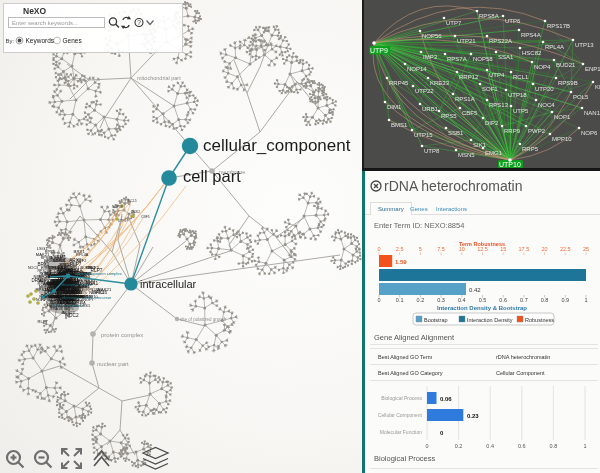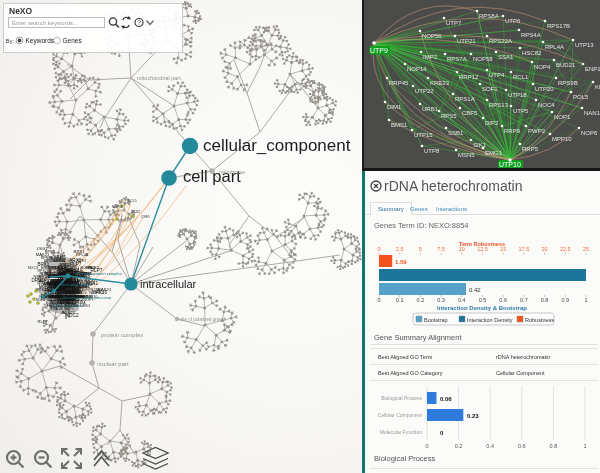--- a/index.html
+++ b/index.html
@@ -1,19 +1,19 @@
 <!DOCTYPE html>
 <html><head><meta charset="utf-8">
 <style>
 *{margin:0;padding:0;box-sizing:border-box}
 body{width:600px;height:473px;overflow:hidden;font-family:"Liberation Sans",sans-serif;position:relative;background:#f1f0ec}
 #canvas{position:absolute;left:0;top:0;width:500px;height:473px;
  background:radial-gradient(circle 420px at 290px 210px,#fdfdfc 0%,#f7f6f3 55%,#edece8 100%)}
 #searchbox{position:absolute;left:3px;top:3px;width:180px;height:50px;background:rgba(255,255,255,0.93);border:1px solid #ccc;z-index:5}
-#searchbox .title{font-weight:bold;font-size:8.5px;color:#333;margin:2px 0 0 5px}
+#searchbox .title{font-weight:bold;font-size:8.5px;color:#333;margin:2px 0 0 19px}
 #searchbox input{position:absolute;left:4px;top:13px;width:97px;height:11px;border:1px solid #bbb;font-size:6px;color:#999;padding-left:3px;font-family:"Liberation Sans",sans-serif}
 #darkpanel{position:absolute;left:362px;top:0;width:238px;height:171px;background:#4b4b49;border-left:2px solid #1c1c1c;border-bottom:3px solid #161616;z-index:4}
 #detail{position:absolute;left:362px;top:171px;width:238px;height:344px;background:#fbfbf9;border-left:3px solid #0f766e;z-index:4;color:#555}
 .hdr{position:absolute;left:19px;top:7px;font-size:14px;color:#555}
 .tabs{position:absolute;left:0;top:31px;width:238px;height:13px;border-bottom:1px solid #ddd}
 .tab1{position:absolute;left:5px;top:0;height:13px;padding:3px 7px 0 7px;font-size:6px;color:#2a6a96;background:#fbfbf9;border:1px solid #ddd;border-bottom:none}
 .tab2{position:absolute;left:45px;top:4px;font-size:6px;color:#3b8bba}
 .tab3{position:absolute;left:71px;top:4px;font-size:6px;color:#3b8bba}
 .uid{position:absolute;left:9px;top:50px;font-size:7.5px;color:#666}
 .goa{position:absolute;left:9px;top:162px;font-size:7.5px;color:#555}
@@ -2219,21 +2219,21 @@
  <svg width="12" height="12" style="position:absolute;left:5px;top:9px" viewBox="0 0 12 12">
   <circle cx="6" cy="6" r="5" stroke="#444" stroke-width="1.3" fill="none"></circle>
   <path d="M4 4L8 8M8 4L4 8" stroke="#444" stroke-width="1.3"></path>
  </svg>
  <div class="hdr">rDNA heterochromatin</div>
  <div class="tabs">
       <div class="tab1">Summary</div>
       <div class="tab2">Genes</div>
       <div class="tab3">Interactions</div>
     </div>
- <div class="uid">Genes Term ID: NEXO:8854</div>
+ <div class="uid">Enter Term ID: NEXO:8854</div>
  <svg width="238" height="95" style="position:absolute;left:0;top:66px" viewBox="0 0 238 95">
   <text x="117" y="9" font-size="5.5" font-weight="bold" fill="#e8522a" text-anchor="middle">Term Robustness</text>
   <g font-size="5.5" fill="#f06a38" text-anchor="middle">
         <text x="14" y="14">0</text>
         <text x="34.7" y="14">2.5</text>
         <text x="55.4" y="14">5</text>
         <text x="76.1" y="14">7.5</text>
         <text x="96.8" y="14">10</text>
         <text x="117.5" y="14">12.5</text>
         <text x="138.2" y="14">15</text>
@@ -2290,21 +2290,21 @@
   <g>
    <rect x="48" y="76" width="141" height="12" rx="3" fill="#fdfdfd" stroke="#bbb" stroke-width="0.8"></rect>
    <rect x="51" y="79" width="6" height="6" fill="#55a1c8" stroke="#888" stroke-width="0.4"></rect>
    <text x="59" y="84.5" font-size="5.5" fill="#333">Bootstrap</text>
    <rect x="94" y="79" width="6" height="6" fill="#1d7699" stroke="#888" stroke-width="0.4"></rect>
    <text x="102" y="84.5" font-size="5.5" fill="#333">Interaction Density</text>
    <rect x="152" y="79" width="6" height="6" fill="#f4521c" stroke="#888" stroke-width="0.4"></rect>
    <text x="160" y="84.5" font-size="5.5" fill="#333">Robustness</text>
   </g>
  </svg>
- <div class="goa">Gene Summary Alignment</div>
+ <div class="goa">Gene Aligned Alignment</div>
  <div class="goarule"></div>
  <div class="gotable">
   <div class="row"><span style="padding-left:8px">Best Aligned GO Term</span><span class="v">rDNA heterochromatin</span></div>
   <div class="row"><span style="padding-left:8px">Best Aligned GO Category</span><span class="v">Cellular Component</span></div>
   <div class="row2"></div>
  </div>
  <svg width="238" height="70" style="position:absolute;left:0;top:213px" viewBox="0 0 238 70">
   <g stroke="#ddd" stroke-width="0.8">
         <line x1="62" y1="2" x2="62" y2="56"></line>
         <line x1="93.6" y1="2" x2="93.6" y2="56"></line>

